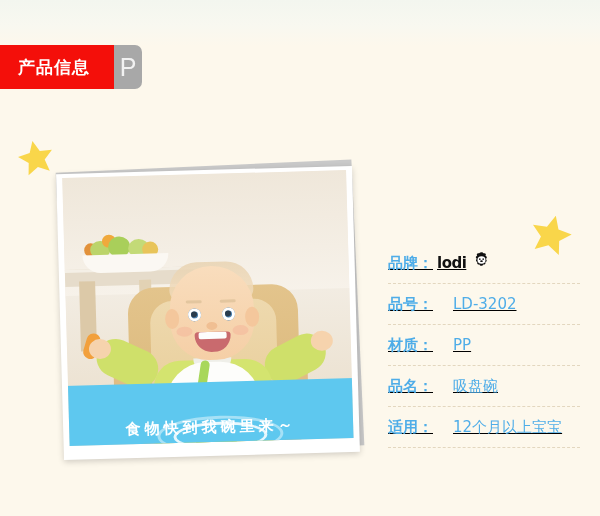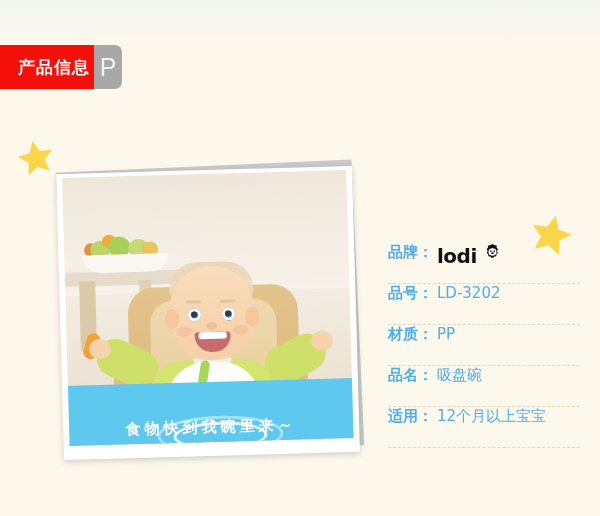--- a/index.html
+++ b/index.html
@@ -8,21 +8,21 @@
     background:#fdf8ec;
     font-family:"Liberation Sans","DejaVu Sans",sans-serif;
   }
   #page{position:absolute;inset:0;background:#fdf8ec;}
   #topwash{position:absolute;left:0;top:0;width:600px;height:46px;
     background:linear-gradient(#f3f6ef 0%,#f8f8f0 55%,#fdf8ec 100%);}
 
   
   .hdr{position:absolute;left:0;top:45px;height:44px;display:flex;align-items:stretch;}
   .hdr-cn{background:#f40f0a;color:#ffffff;display:flex;align-items:center;
-    padding:0 4px 0 18px;font-size:17px;letter-spacing:1px;
+    padding:0 24px 0 18px;font-size:17px;letter-spacing:1px;
     font-family:"DejaVu Sans","Liberation Sans",sans-serif;font-weight:600;}
   .hdr-p{background:#a8a8a8;color:#f2f2f2;width:28px;display:flex;align-items:center;
     justify-content:center;font-size:25px;font-weight:400;
     border-top-right-radius:7px;border-bottom-right-radius:7px;}
   .hdr-en{display:flex;align-items:center;margin-left:8px;color:#8a6d5a;
     font-size:21px;letter-spacing:.6px;white-space:nowrap;}
 
   
   .star{position:absolute;color:#f9d64a;line-height:1;}
   .star svg{display:block;}
@@ -114,28 +114,28 @@
   .banner{position:absolute;left:-6px;top:208px;width:300px;height:84px;background:#5ec8ef;}
   .ripple{position:absolute;border:3px solid rgba(255,255,255,.85);border-radius:50%;}
   .r1{left:104px;top:248px;width:88px;height:22px;}
   .r2{left:88px;top:242px;width:120px;height:32px;border-color:rgba(255,255,255,.45);}
   .cap{position:absolute;left:0;top:244px;width:284px;text-align:center;color:#ffffff;
     font-size:15px;letter-spacing:4px;
     font-family:"DejaVu Sans","Liberation Sans",sans-serif;font-weight:700;}
 
   
   .specs{position:absolute;left:388px;top:243px;width:192px;}
-  .spec{height:40px;display:flex;align-items:flex-start;border-bottom:1px dashed #e3d7bf;}
+  .spec{height:40px;display:flex;align-items:center;border-bottom:1px dashed #e3d7bf;text-decoration:underline;}
   .spec:first-child{border-top:none;}
   .s-label,.s-value{color:#4fade8;font-size:15px;white-space:nowrap;
     font-family:"DejaVu Sans","Liberation Sans",sans-serif;}
   .s-label{font-weight:600;}
-  .s-value{margin-left:4px;}
+  .s-value{margin-left:20px;}
   .logo{display:flex;align-items:center;margin-left:4px;}
-  .logo-txt{color:#111111;font-size:20px;font-weight:700;letter-spacing:-.5px;
+  .logo-txt{color:#111111;font-size:15px;font-weight:700;letter-spacing:-.5px;
     font-family:"DejaVu Sans","Liberation Sans",sans-serif;}
   .logo-mark{margin-left:5px;}
 </style>
 </head>
 <body>
 
 <div id="page">
   <div id="topwash"></div>
 
   <div class="hdr">

